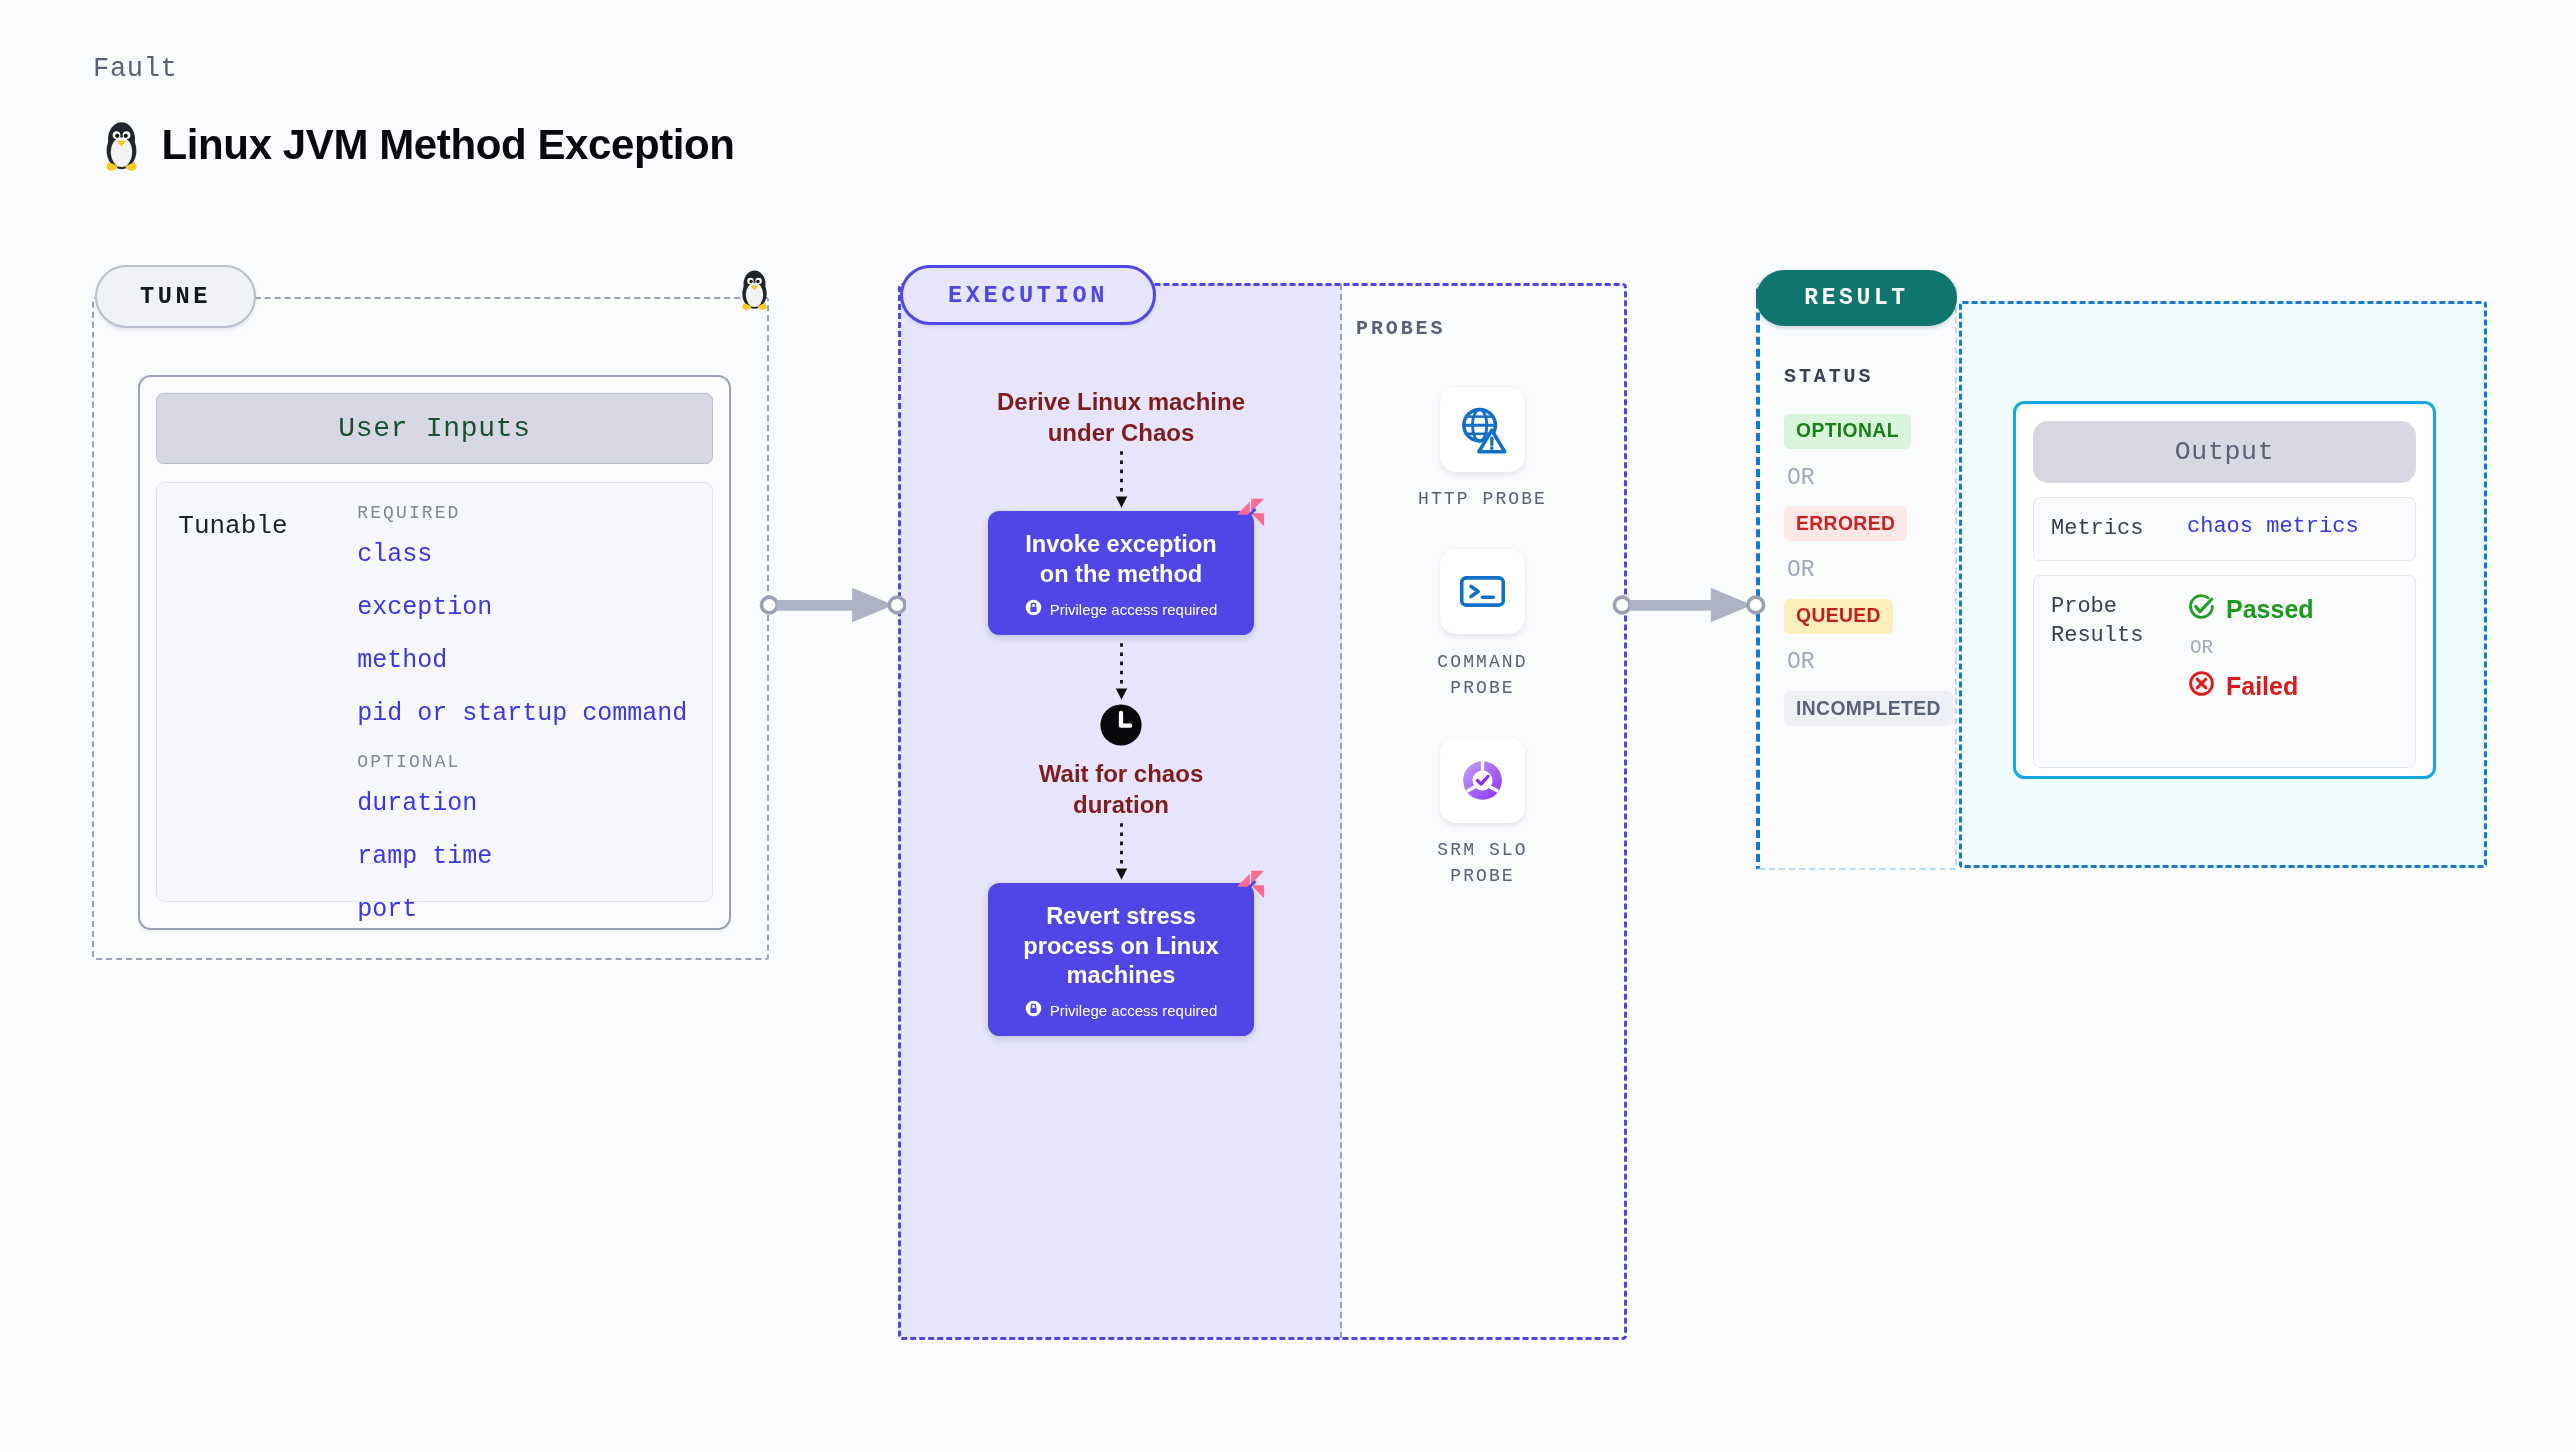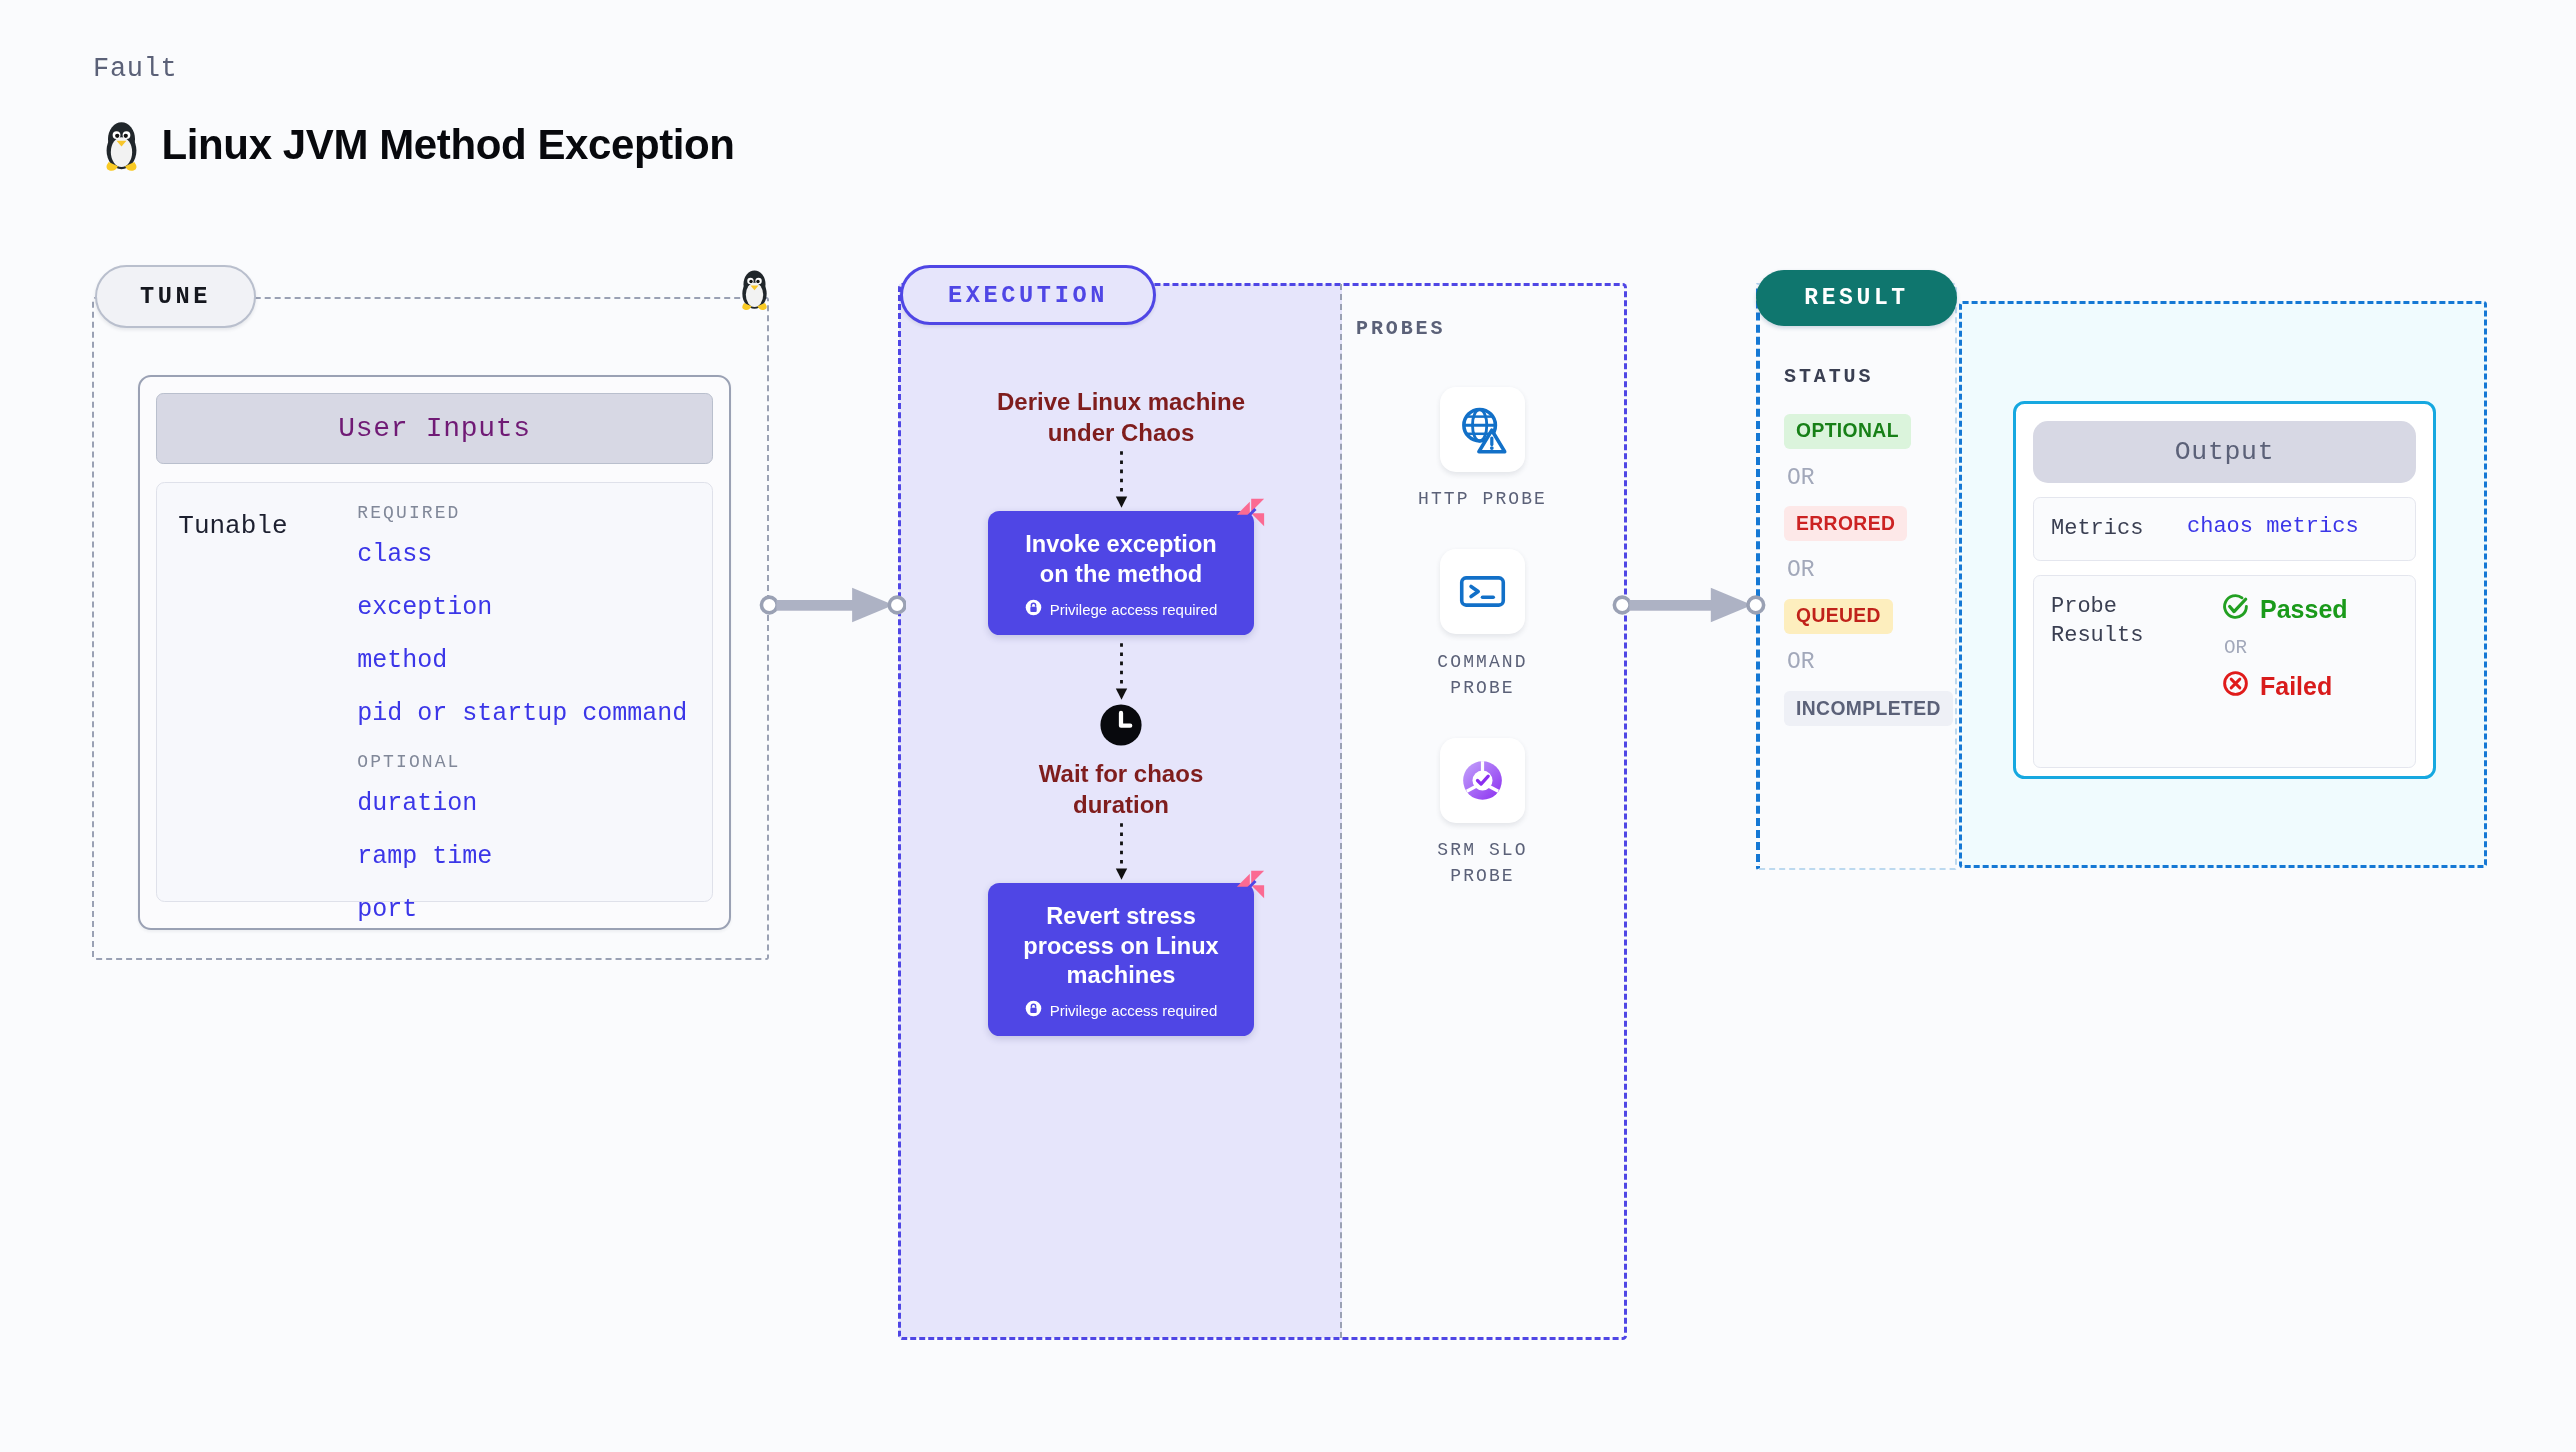--- a/index.html
+++ b/index.html
@@ -92,21 +92,21 @@
   #user-inputs-header {
     height: 69px;
     border: 1.4px solid #b9bfcd;
     border-radius: 7.2px;
     background: #d7d8e4;
     display: flex;
     align-items: center;
     justify-content: center;
     font-family: "Liberation Mono", monospace;
     font-size: 28px;
-    color: #701a75;
+    color: #14532d;
     letter-spacing: 0.7px;
   }
   #tunable-box {
     margin-top: 18.6px;
     height: 420px;
     box-sizing: border-box;
     border: 1.4px solid #dfe1ea;
     border-radius: 8.6px;
     background: #f7f8fc;
     display: flex;
@@ -357,21 +357,21 @@
     color: #3a3f52;
     width: 136px;
     flex: none;
     line-height: 1.35;
   }
   .output-row-value {
     font-family: "Liberation Mono", monospace;
     font-size: 22px;
     color: #3b36e8;
   }
-  #probe-results-row { height: 193px; gap: 34px; }
+  #probe-results-row { height: 193px; }
   .probe-result-line {
     display: flex;
     align-items: center;
     gap: 10px;
     font-size: 25px;
     font-weight: bold;
   }
   .probe-or {
     font-family: "Liberation Mono", monospace;
     font-size: 19.3px;

